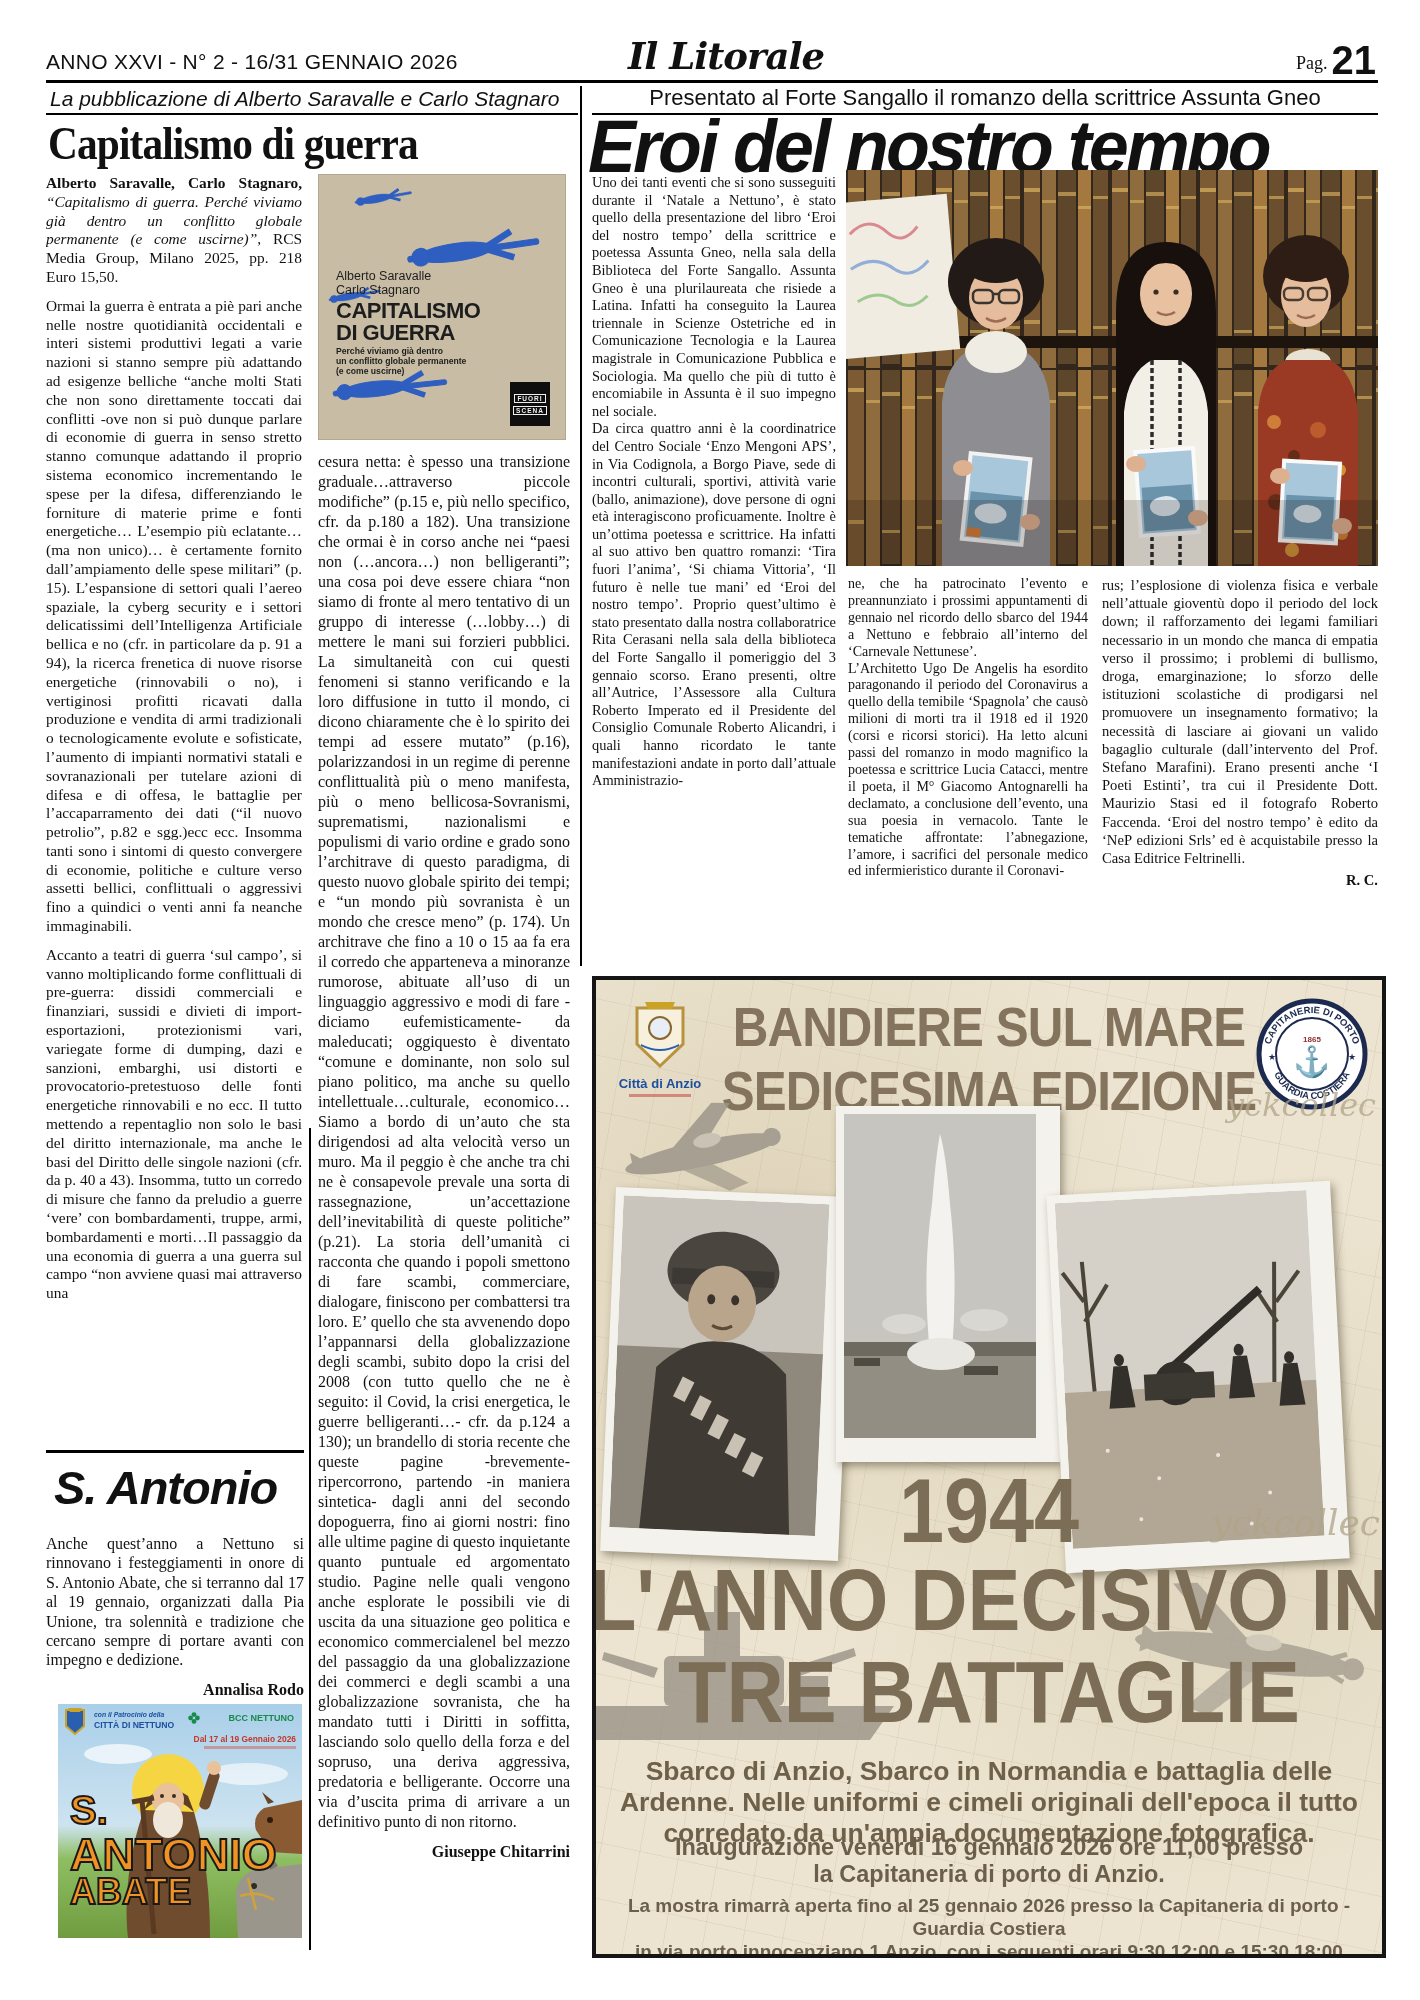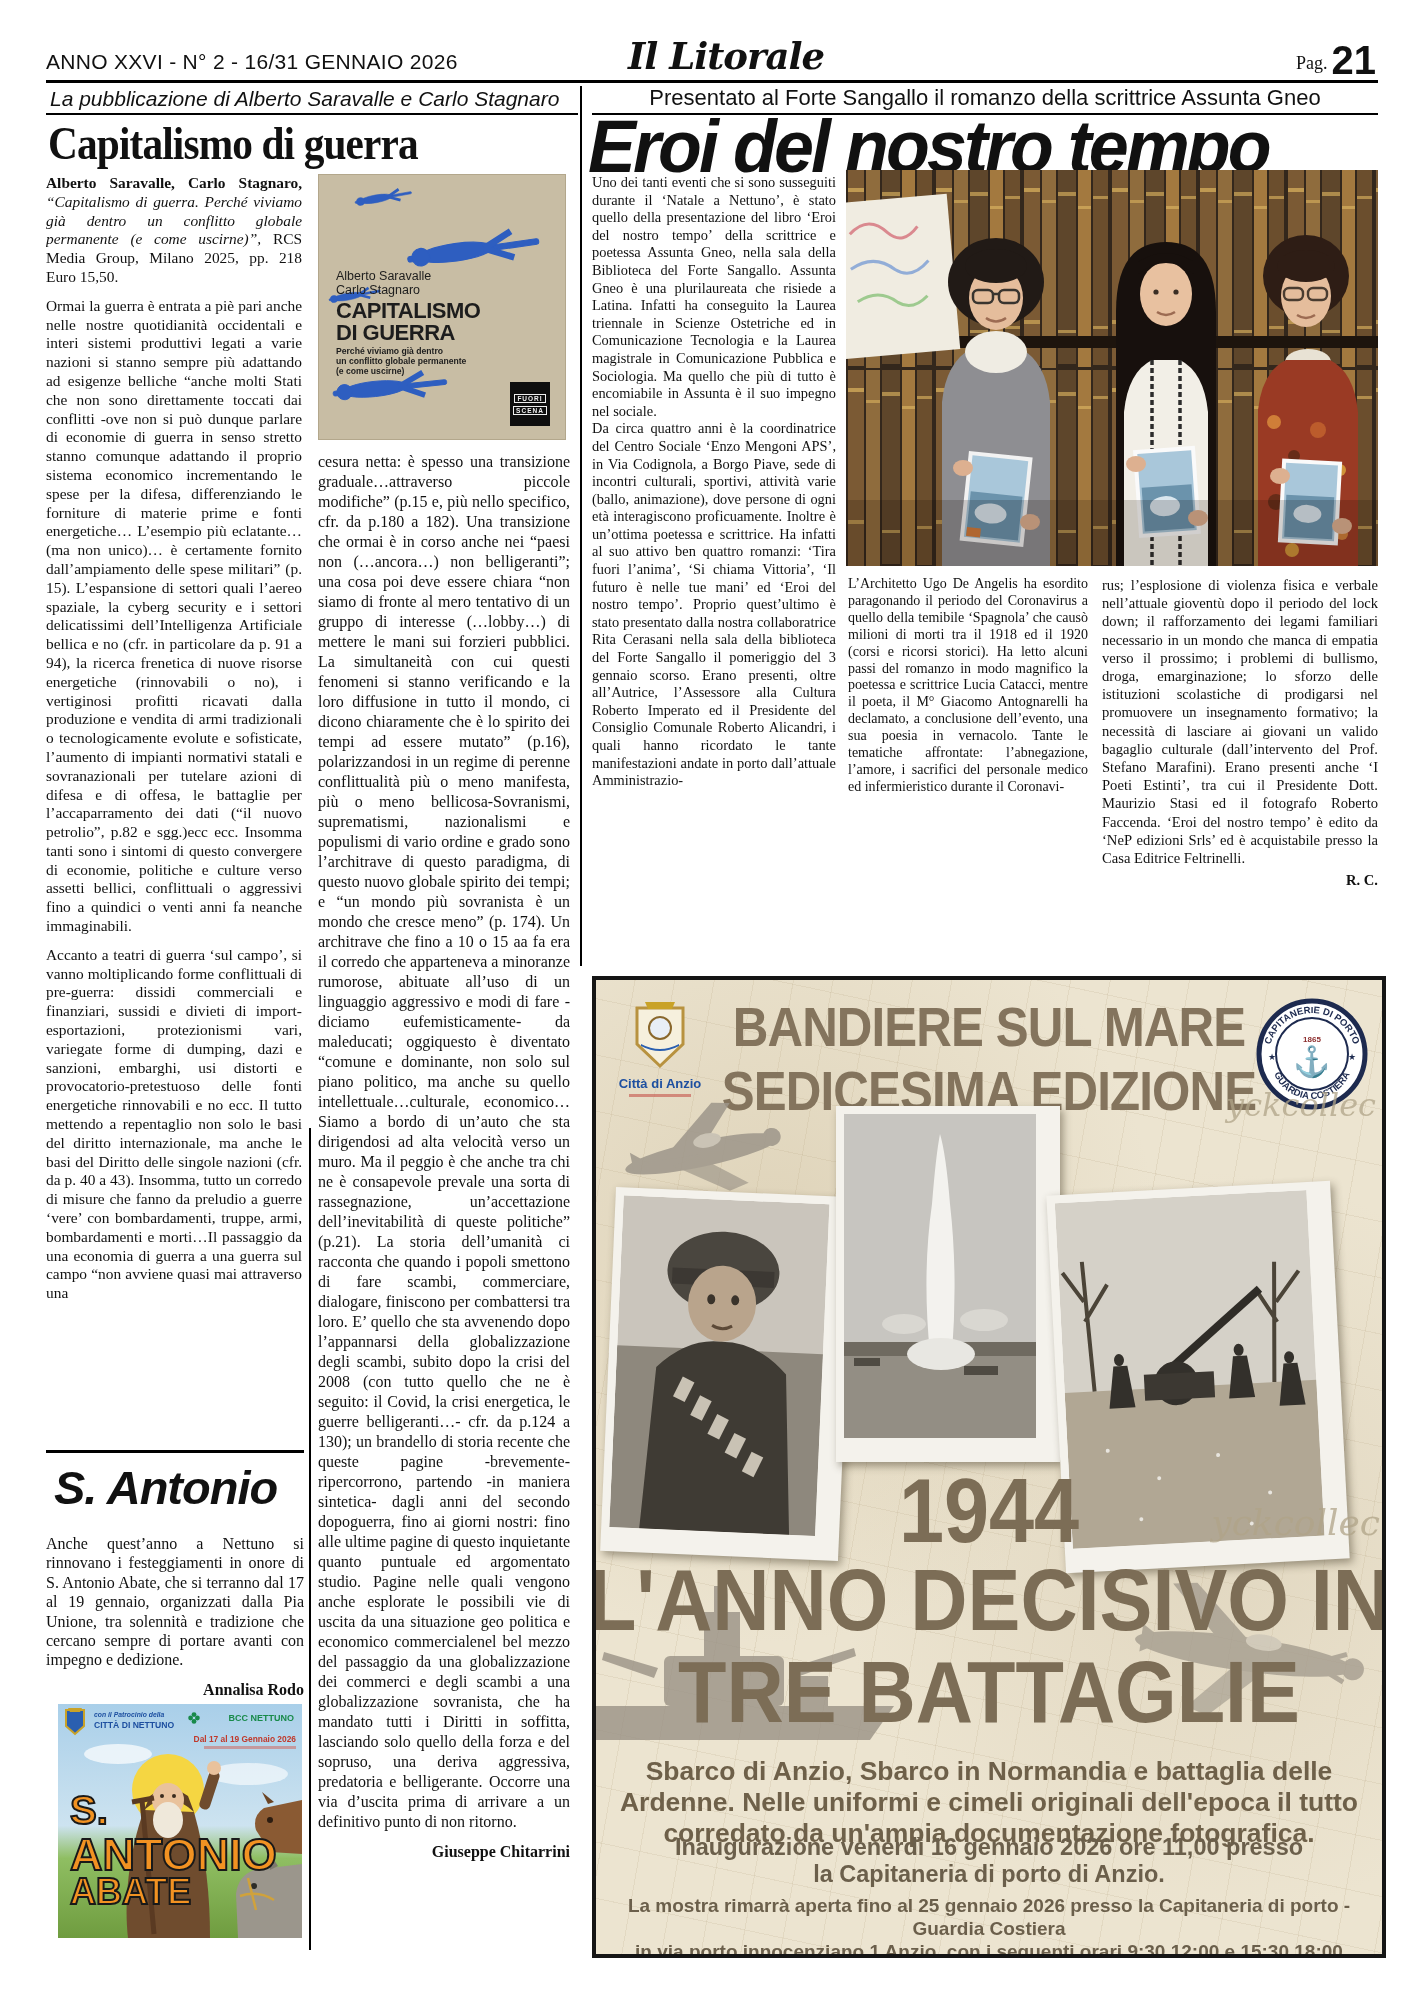--- a/index.html
+++ b/index.html
@@ -174,20 +174,21 @@
   <div class="abs col j lcol2">
     <p>cesura netta: è spesso una transizione graduale…attraverso piccole modifiche” (p.15 e, più nello specifico, cfr. da p.180 a 182). Una transizione che ormai è in corso anche nei “paesi non (…ancora…) non belligeranti”; una cosa poi deve essere chiara “non siamo di fronte al mero tentativo di un gruppo di interesse (…lobby…) di mettere le mani sui forzieri pubblici. La simultaneità con cui questi fenomeni si stanno verificando e la loro diffusione in tutto il mondo, ci dicono chiaramente che è lo spirito dei tempi ad essere mutato” (p.16), polarizzandosi in un regime di perenne conflittualità più o meno manifesta, più o meno bellicosa-Sovranismi, suprematismi, nazionalismi e populismi di vario ordine e grado sono l’architrave di questo paradigma, di questo nuovo globale spirito dei tempi; e “un mondo più sovranista è un mondo che cresce meno” (p. 174). Un architrave che fino a 10 o 15 aa fa era il corredo che apparteneva a minoranze rumorose, abituate all’uso di un linguaggio aggressivo e modi di fare -diciamo eufemisticamente- da maleducati; oggiquesto è diventato “comune e dominante, non solo sul piano politico, ma anche su quello intellettuale…culturale, economico…Siamo a bordo di un’auto che sta dirigendosi ad alta velocità verso un muro. Ma il peggio è che anche tra chi ne è consapevole prevale una sorta di rassegnazione, un’accettazione dell’inevitabilità di queste politiche” (p.21). La storia dell’umanità ci racconta che quando i popoli smettono di fare scambi, commerciare, dialogare, finiscono per combattersi tra loro. E’ quello che sta avvenendo dopo l’appannarsi della globalizzazione degli scambi, subito dopo la crisi del 2008 (con tutto quello che ne è seguito: il Covid, la crisi energetica, le guerre belligeranti…- cfr. da p.124 a 130); un brandello di storia recente che queste pagine -brevemente- ripercorrono, partendo -in maniera sintetica- dagli anni del secondo dopoguerra, fino ai giorni nostri: fino alle ultime pagine di questo inquietante quanto puntuale ed argomentato studio. Pagine nelle quali vengono anche esplorate le possibili vie di uscita da una situazione geo politica e economico commercialenel bel mezzo del passaggio da una globalizzazione dei commerci e degli scambi a una globalizzazione sovranista, che ha mandato tutti i Diritti in soffitta, lasciando solo quello della forza e del sopruso, una deriva aggressiva, predatoria e belligerante. Occorre una via d’uscita prima di arrivare a un definitivo punto di non ritorno.</p>
     <div class="byline">Giuseppe Chitarrini</div>
   </div>
 
   <div class="abs col j rcol1">
     <p>Uno dei tanti eventi che si sono susseguiti durante il ‘Natale a Nettuno’, è stato quello della presentazione del libro ‘Eroi del nostro tempo’ della scrittrice e poetessa Assunta Gneo, nella sala della Biblioteca del Forte Sangallo. Assunta Gneo è una plurilaureata che risiede a Latina. Infatti ha conseguito la Laurea triennale in Scienze Ostetriche ed in Comunicazione Tecnologia e la Laurea magistrale in Comunicazione Pubblica e Sociologia. Ma quello che più di tutto è encomiabile in Assunta è il suo impegno nel sociale.</p>
     <p>Da circa quattro anni è la coordinatrice del Centro Sociale ‘Enzo Mengoni APS’, in Via Codignola, a Borgo Piave, sede di incontri culturali, sportivi, attività varie (ballo, animazione), dove persone di ogni età interagiscono proficuamente. Inoltre è un’ottima poetessa e scrittrice. Ha infatti al suo attivo ben quattro romanzi: ‘Tira fuori l’anima’, ‘Si chiama Vittoria’, ‘Il futuro è nelle tue mani’ ed ‘Eroi del nostro tempo’. Proprio quest’ultimo è stato presentato dalla nostra collaboratrice Rita Cerasani nella sala della biblioteca del Forte Sangallo il pomeriggio del 3 gennaio scorso. Erano presenti, oltre all’Autrice, l’Assessore alla Cultura Roberto Imperato ed il Presidente del Consiglio Comunale Roberto Alicandri, i quali hanno ricordato le tante manifestazioni andate in porto dall’attuale Amministrazio-</p>
   </div>
   <div class="abs col j rcol2">
+    <p>ne, che ha patrocinato l’evento e preannunziato i prossimi appuntamenti di gennaio nel ricordo dello sbarco del 1944 a Nettuno e febbraio all’interno del ‘Carnevale Nettunese’.</p>
     <p>L’Architetto Ugo De Angelis ha esordito paragonando il periodo del Coronavirus a quello della temibile ‘Spagnola’ che causò milioni di morti tra il 1918 ed il 1920 (corsi e ricorsi storici). Ha letto alcuni passi del romanzo in modo magnifico la poetessa e scrittrice Lucia Catacci, mentre il poeta, il M° Giacomo Antognarelli ha declamato, a conclusione dell’evento, una sua poesia in vernacolo. Tante le tematiche affrontate: l’abnegazione, l’amore, i sacrifici del personale medico ed infermieristico durante il Coronavi-</p>
   </div>
   <div class="abs col j rcol3">
     <p>rus; l’esplosione di violenza fisica e verbale nell’attuale gioventù dopo il periodo del lock down; il rafforzamento dei legami familiari necessario in un mondo che manca di empatia verso il prossimo; i problemi di bullismo, droga, emarginazione; lo sforzo delle istituzioni scolastiche di prodigarsi nel promuovere un insegnamento formativo; la necessità di lasciare ai giovani un valido bagaglio culturale (dall’intervento del Prof. Stefano Marafini). Erano presenti anche ‘I Poeti Estinti’, tra cui il Presidente Dott. Maurizio Stasi ed il fotografo Roberto Faccenda. ‘Eroi del nostro tempo’ è edito da ‘NeP edizioni Srls’ ed è acquistabile presso la Casa Editrice Feltrinelli.</p>
     <div class="byline">R. C.</div>
   </div>
 
   <div class="abs" style="left:846px;top:170px;width:532px;height:396px;overflow:hidden;">
     <svg width="532" height="396" viewBox="0 0 532 396">
       <defs>

